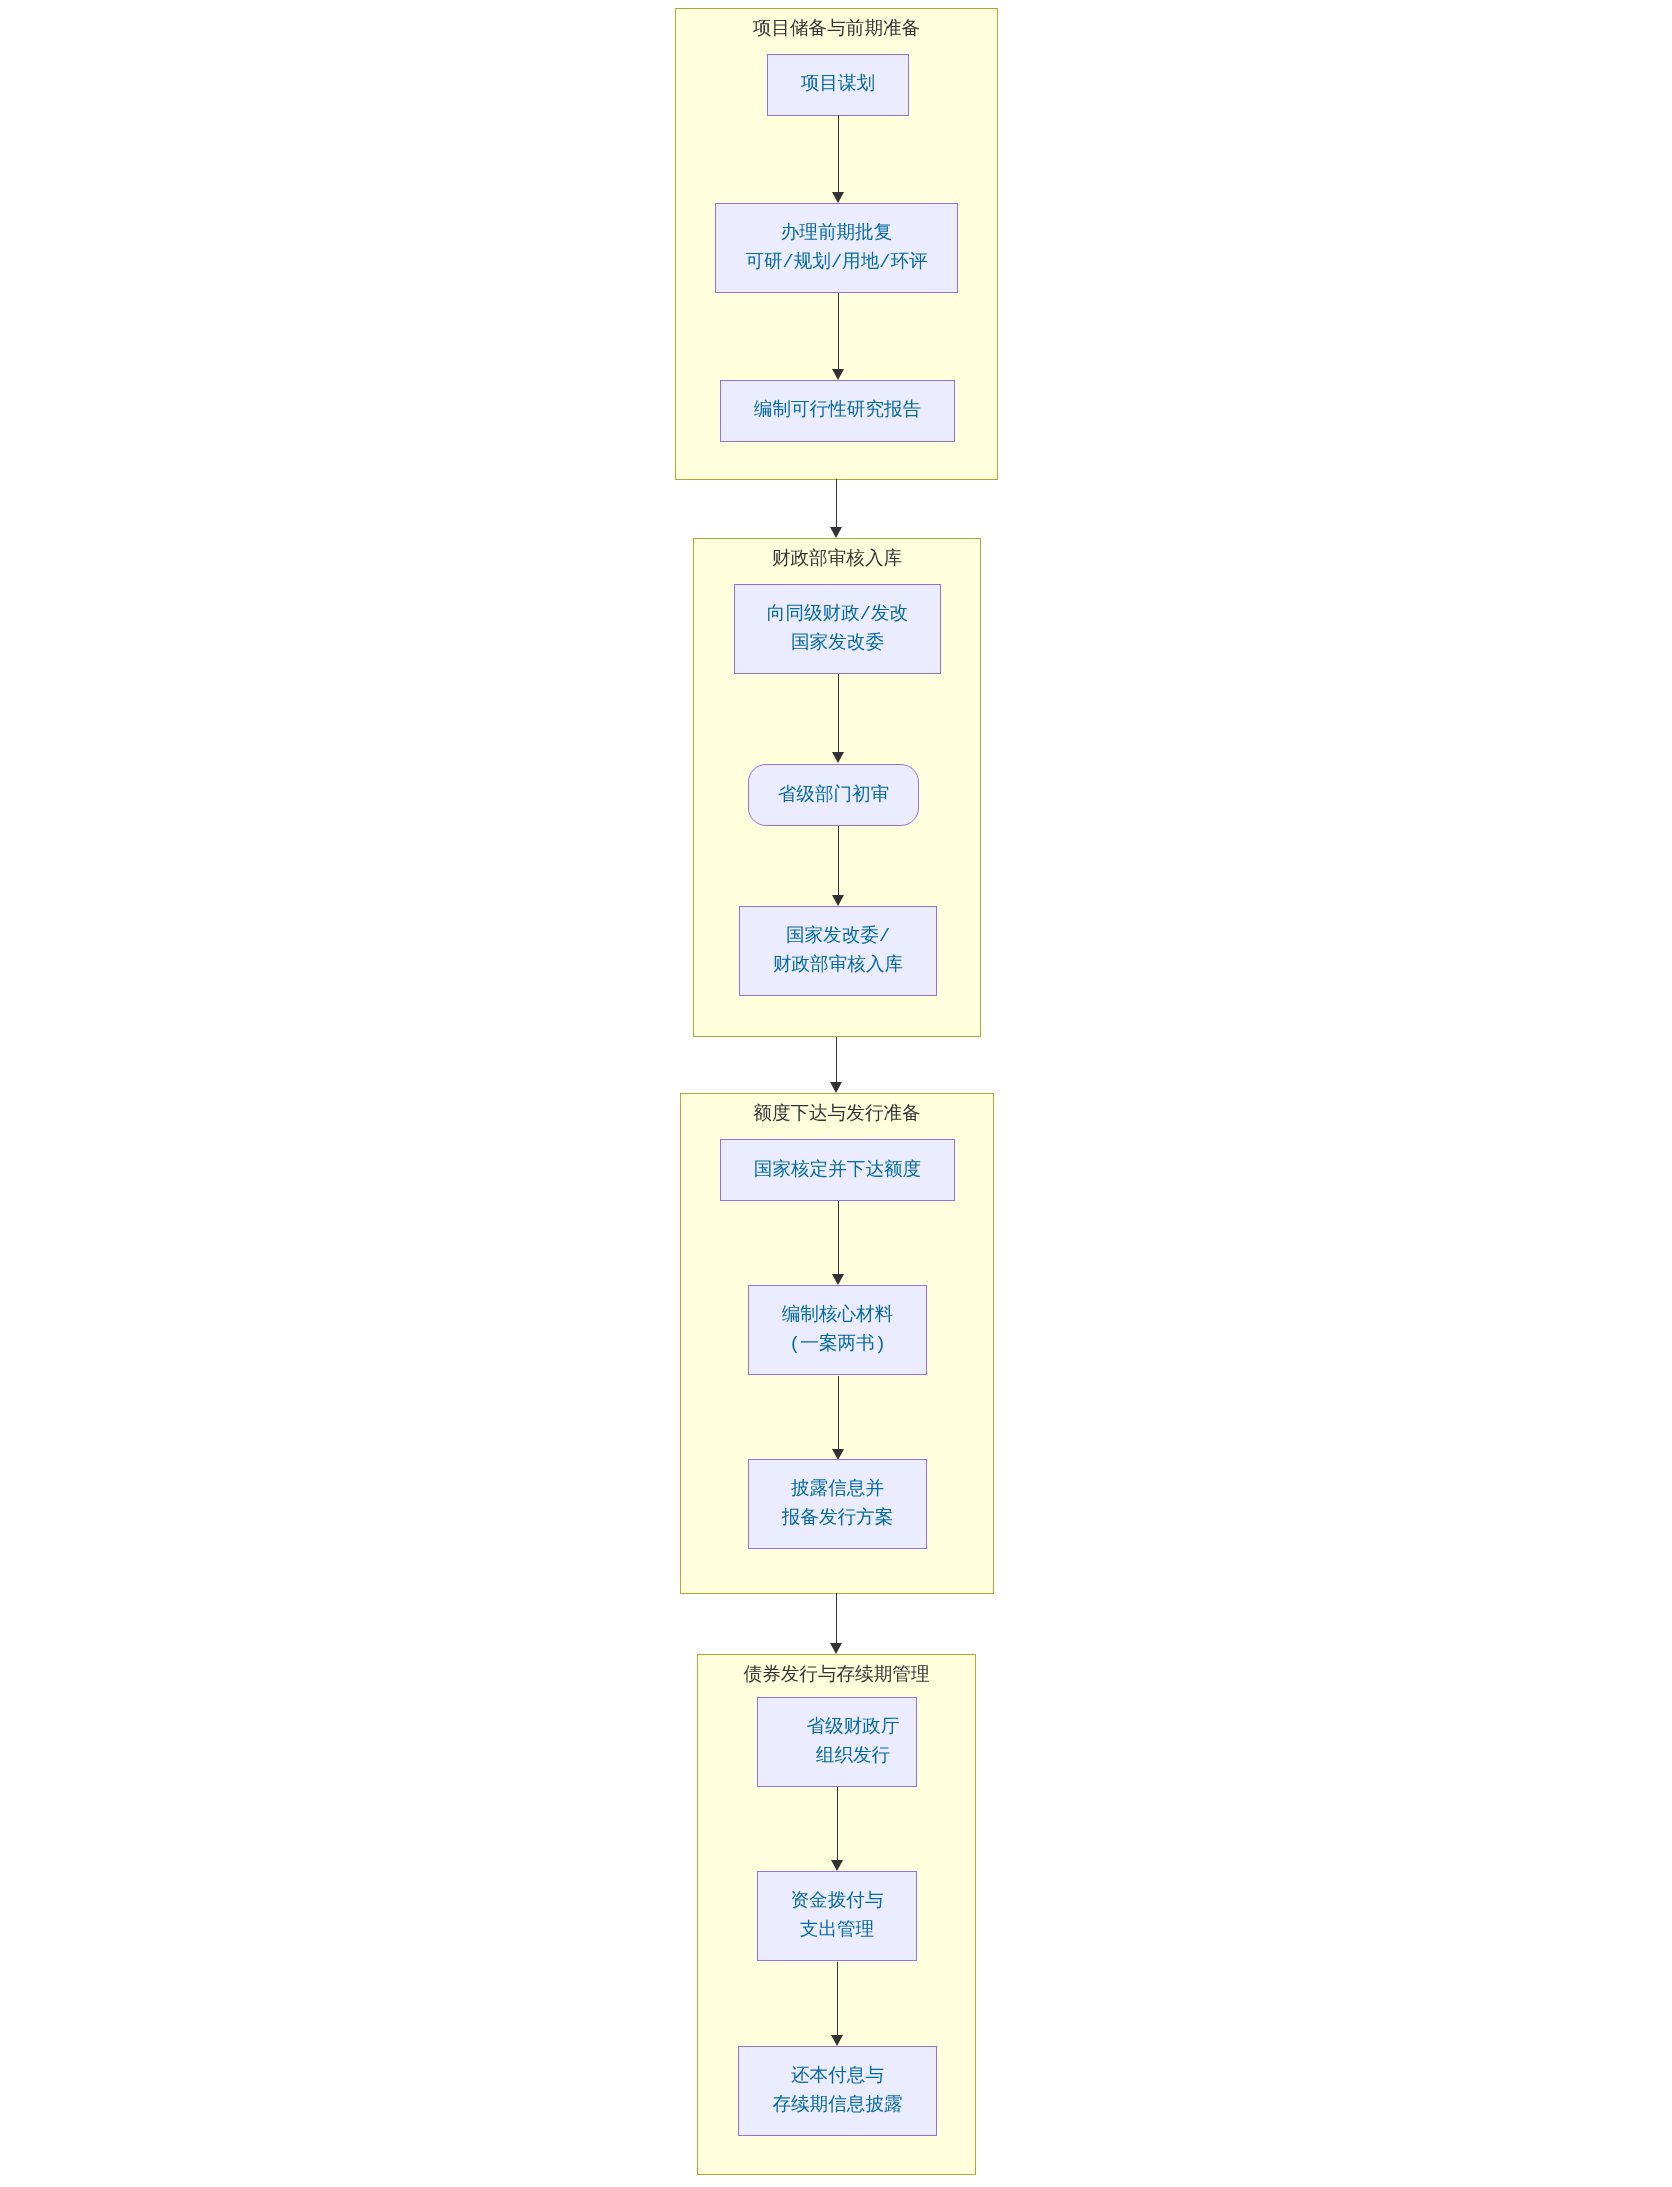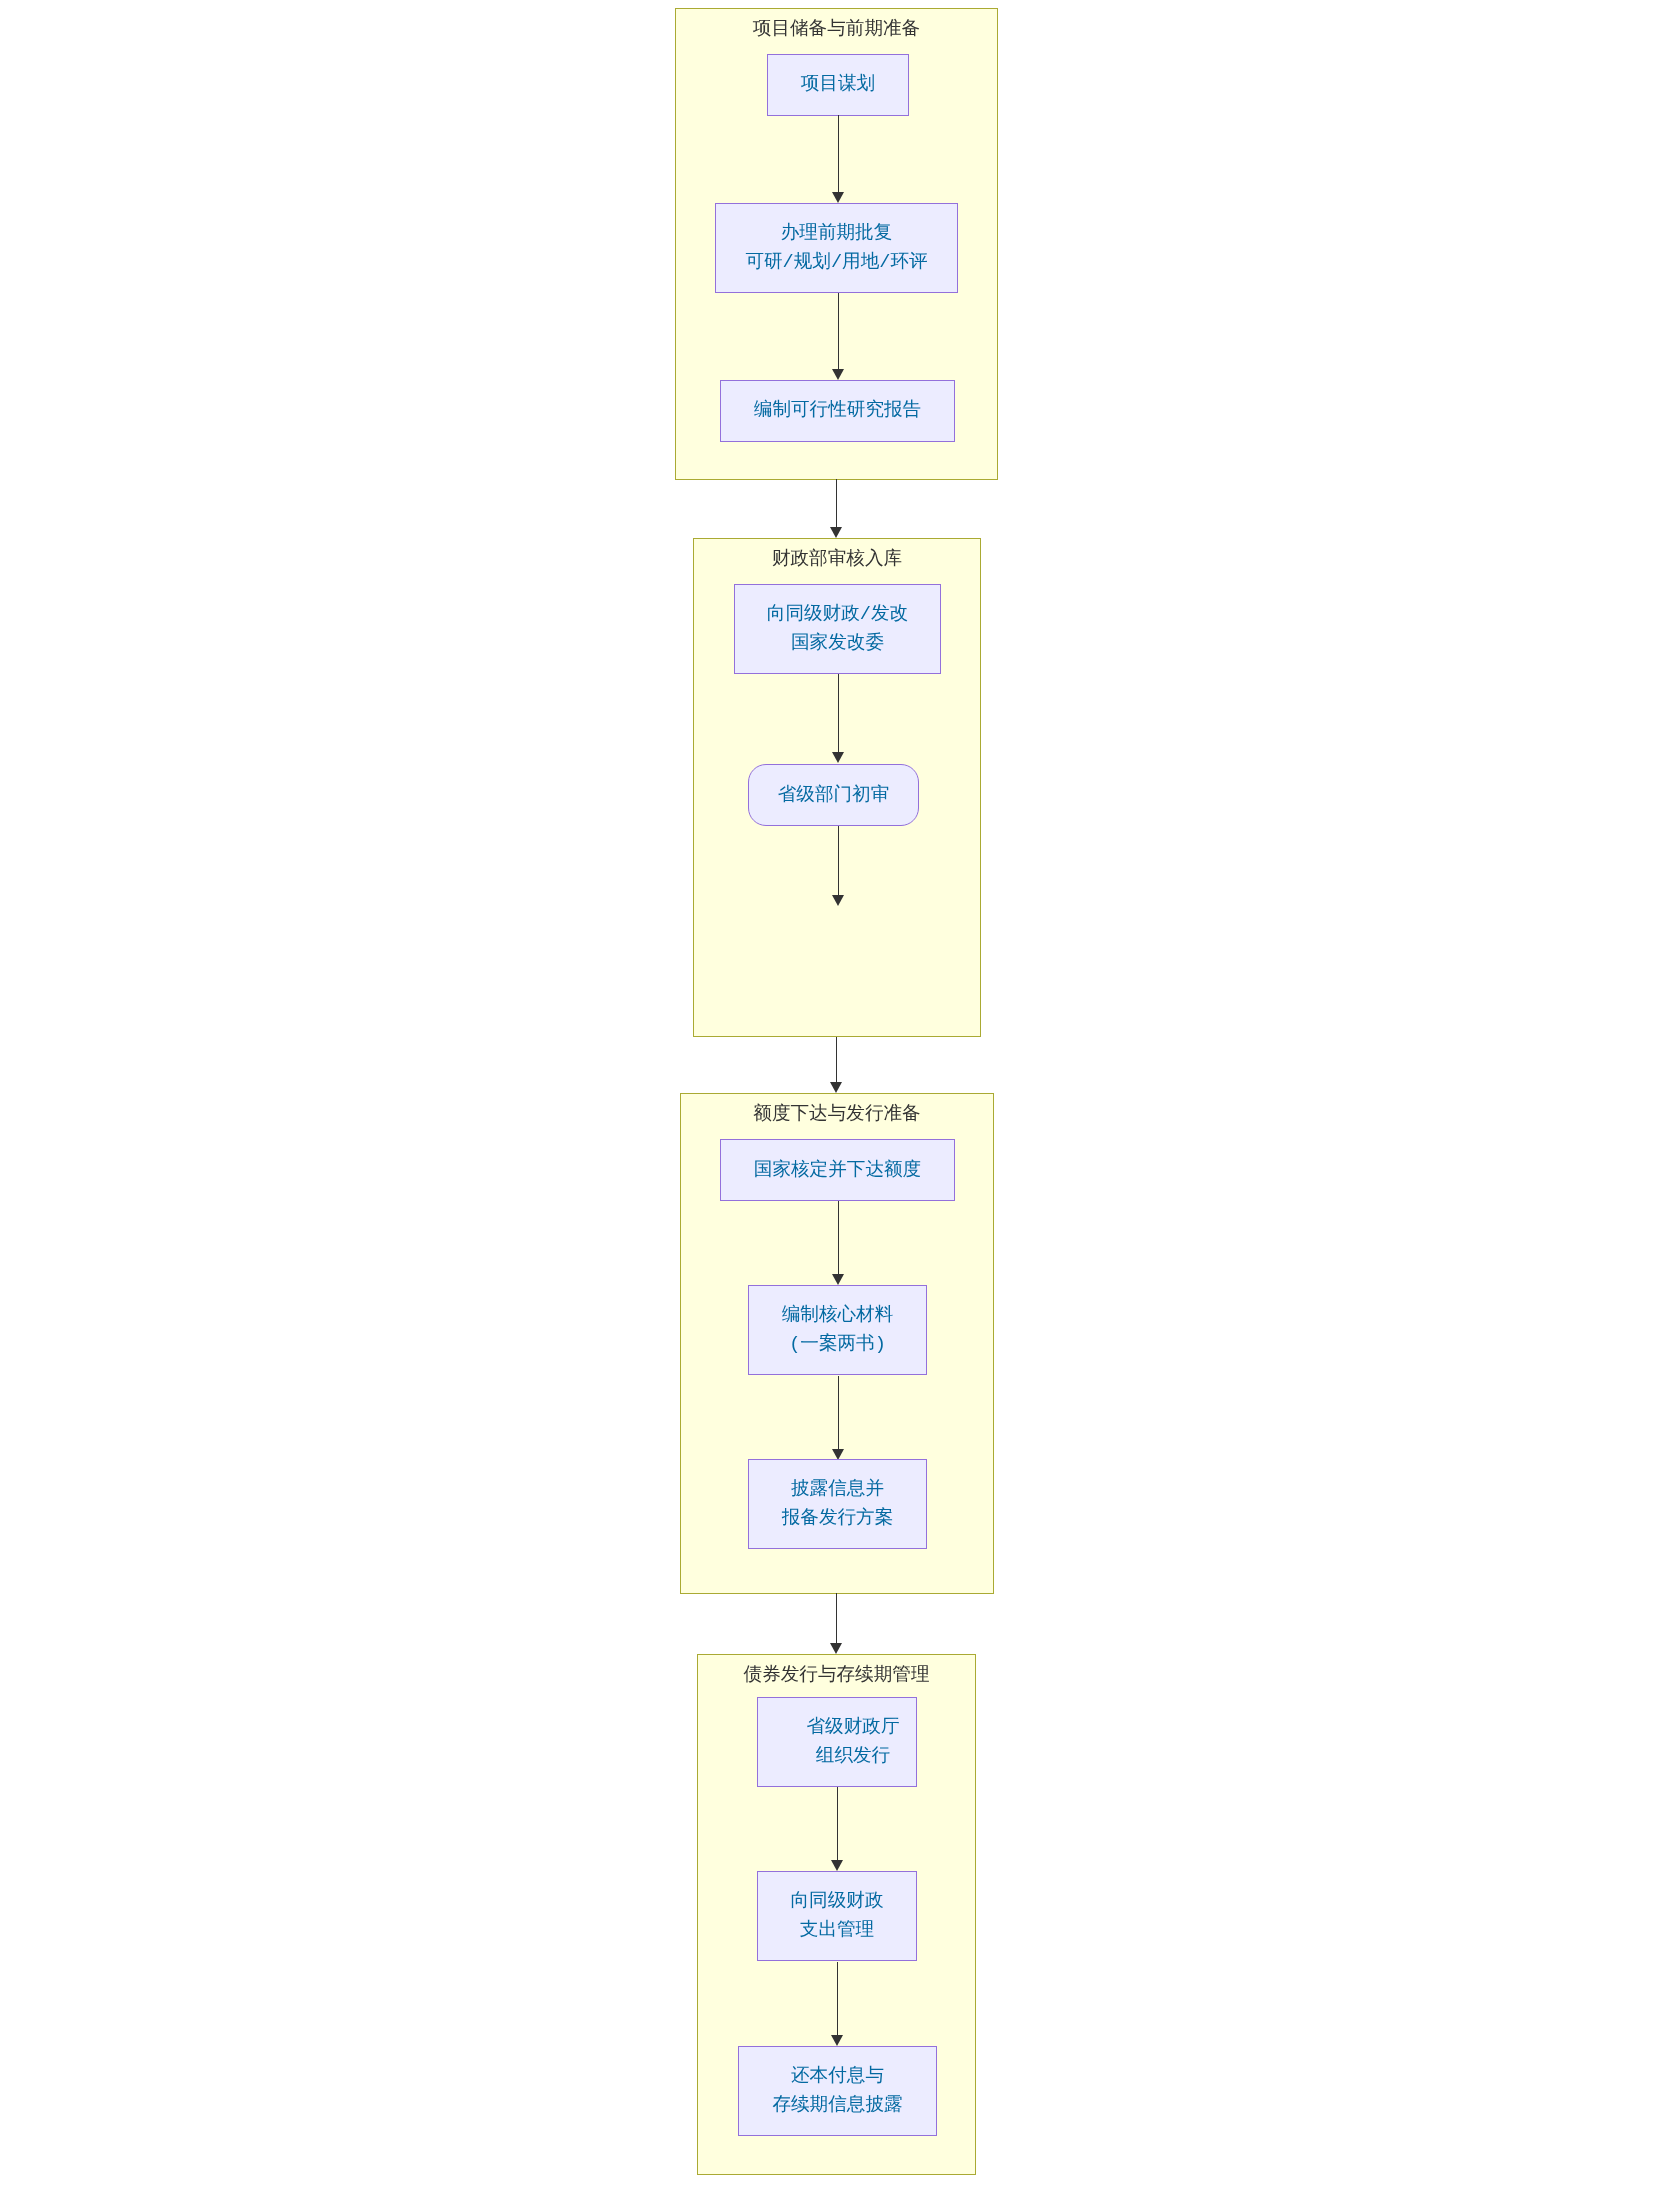--- a/index.html
+++ b/index.html
@@ -122,20 +122,24 @@
 
     <div class="node" style="left:54px; top:225px; width:171px; height:62px;border-radius:18px;">
       <span class="node-line">省级部门初审</span>
     </div>
 
     <div class="arrow" style="left:138px; top:287px; height:80px;">
       <div class="shaft"></div>
       <div class="head"></div>
     </div>
 
+    <div class="node" style="left:45px; top:367px; width:198px; height:90px;">
+      <span class="node-line">国家发改委/</span>
+      <span class="node-line">财政部审核入库</span>
+    </div>
   </div>
 
   <div class="arrow" style="left:830px; top:1037px; height:56px;">
     <div class="shaft"></div>
     <div class="head"></div>
   </div>
 
   <div class="section" style="left:680px; top:1093px; width:314px; height:501px;">
     <div class="section-title">额度下达与发行准备</div>
 
@@ -176,21 +180,21 @@
       <span class="node-line">省级财政厅</span>
       <span class="node-line">组织发行</span>
     </div>
 
     <div class="arrow" style="left:133px; top:132px; height:84px;">
       <div class="shaft"></div>
       <div class="head"></div>
     </div>
 
     <div class="node" style="left:59px; top:216px; width:160px; height:90px;">
-      <span class="node-line">向同级财政</span>
+      <span class="node-line">资金拨付与</span>
       <span class="node-line">支出管理</span>
     </div>
 
     <div class="arrow" style="left:133px; top:307px; height:84px;">
       <div class="shaft"></div>
       <div class="head"></div>
     </div>
 
     <div class="node" style="left:40px; top:391px; width:199px; height:90px;">
       <span class="node-line">还本付息与</span>

